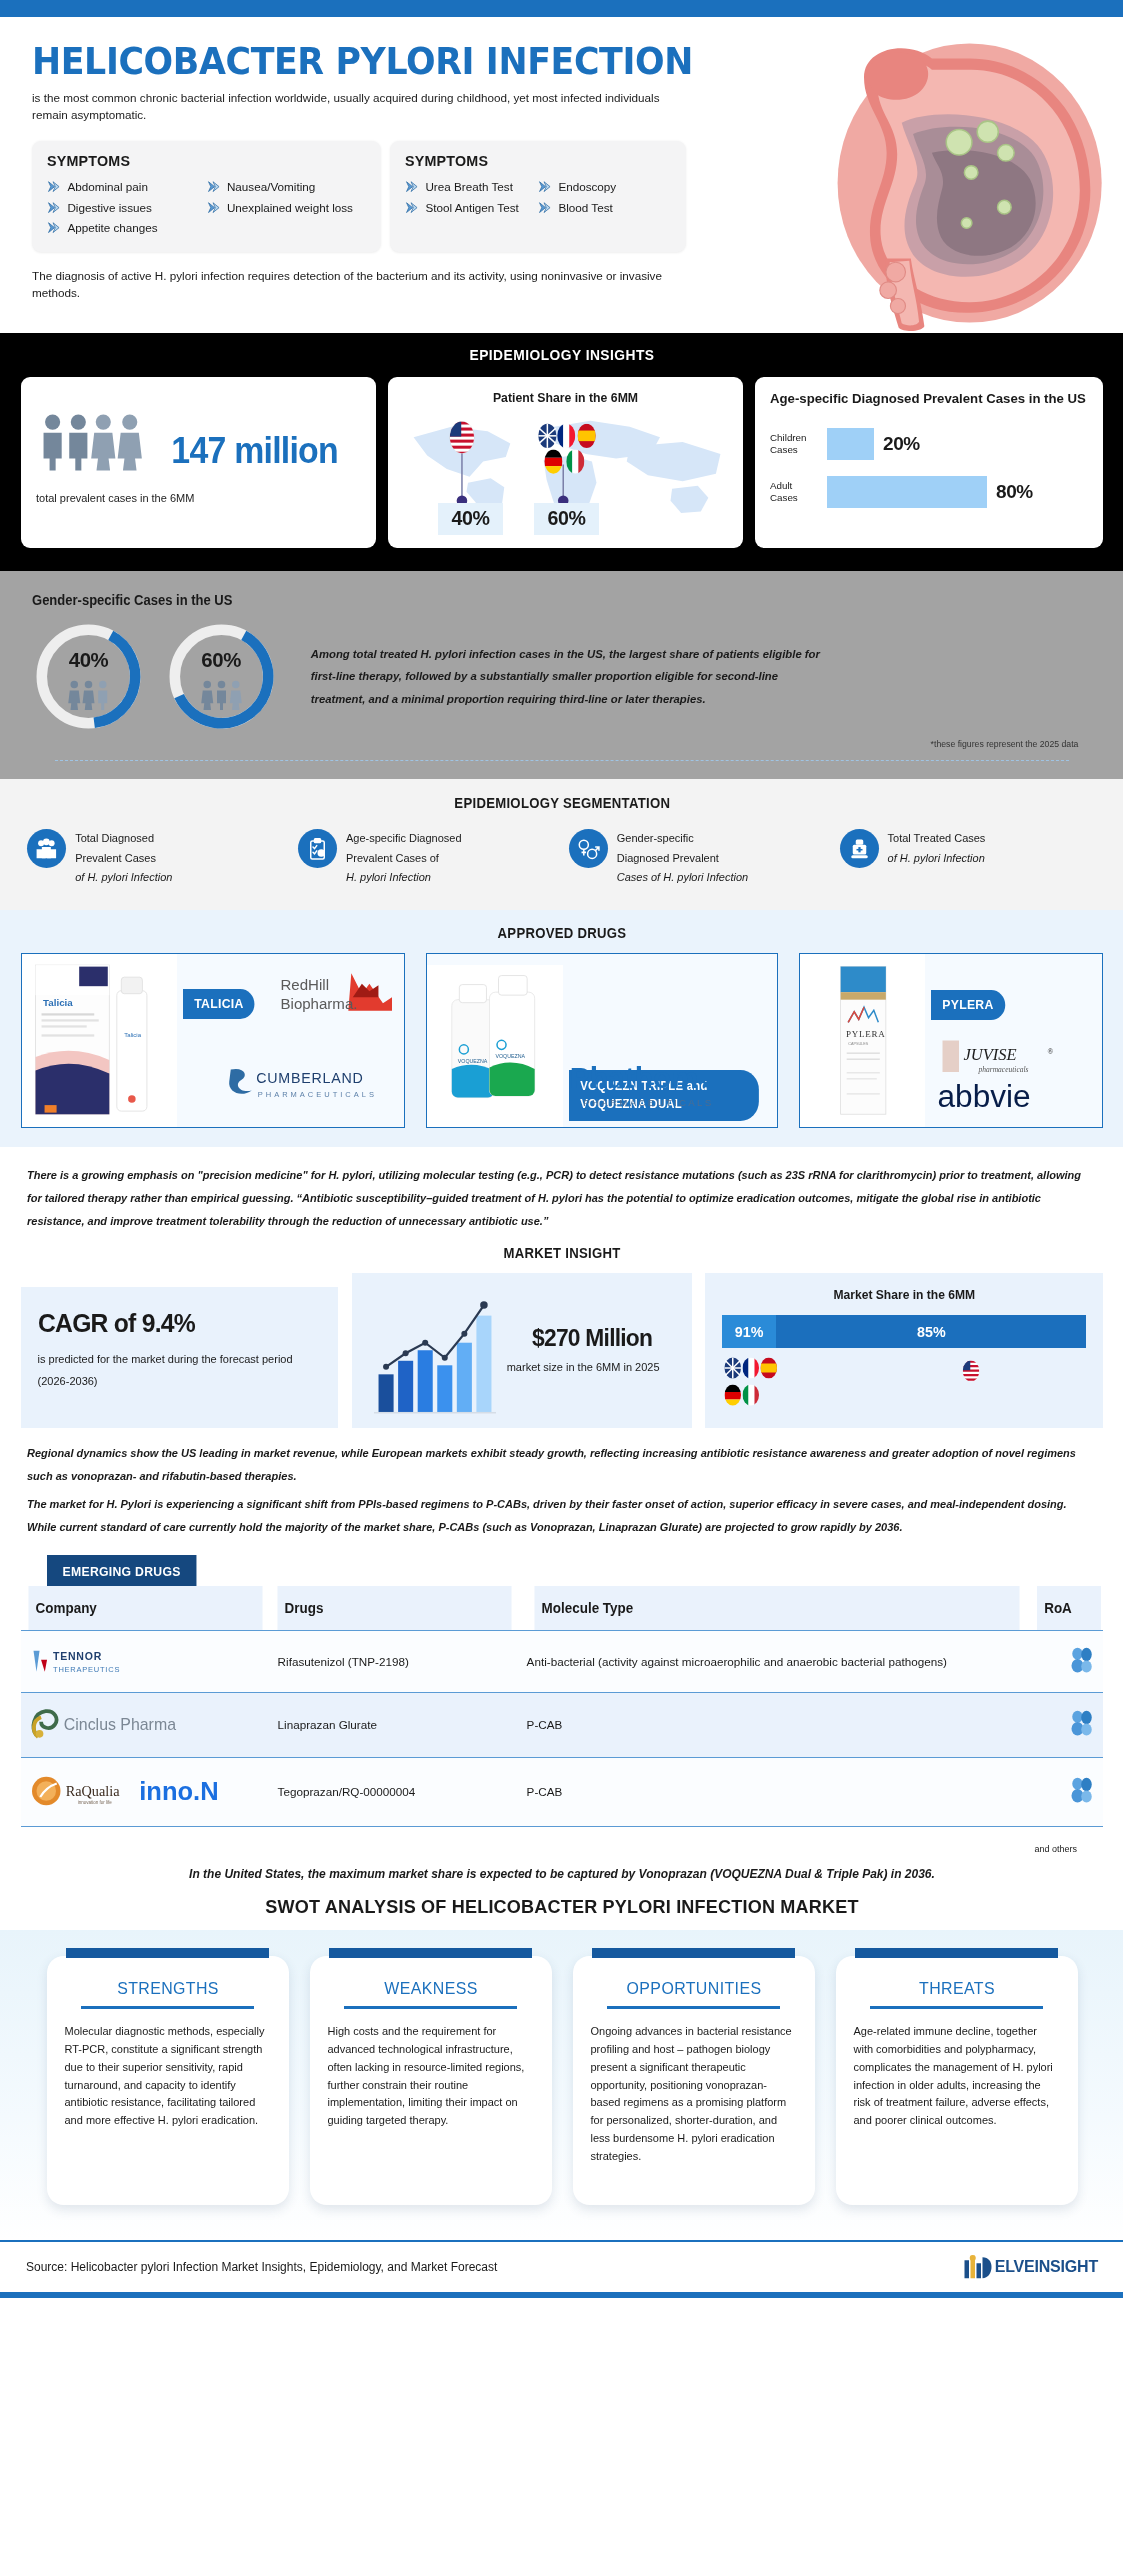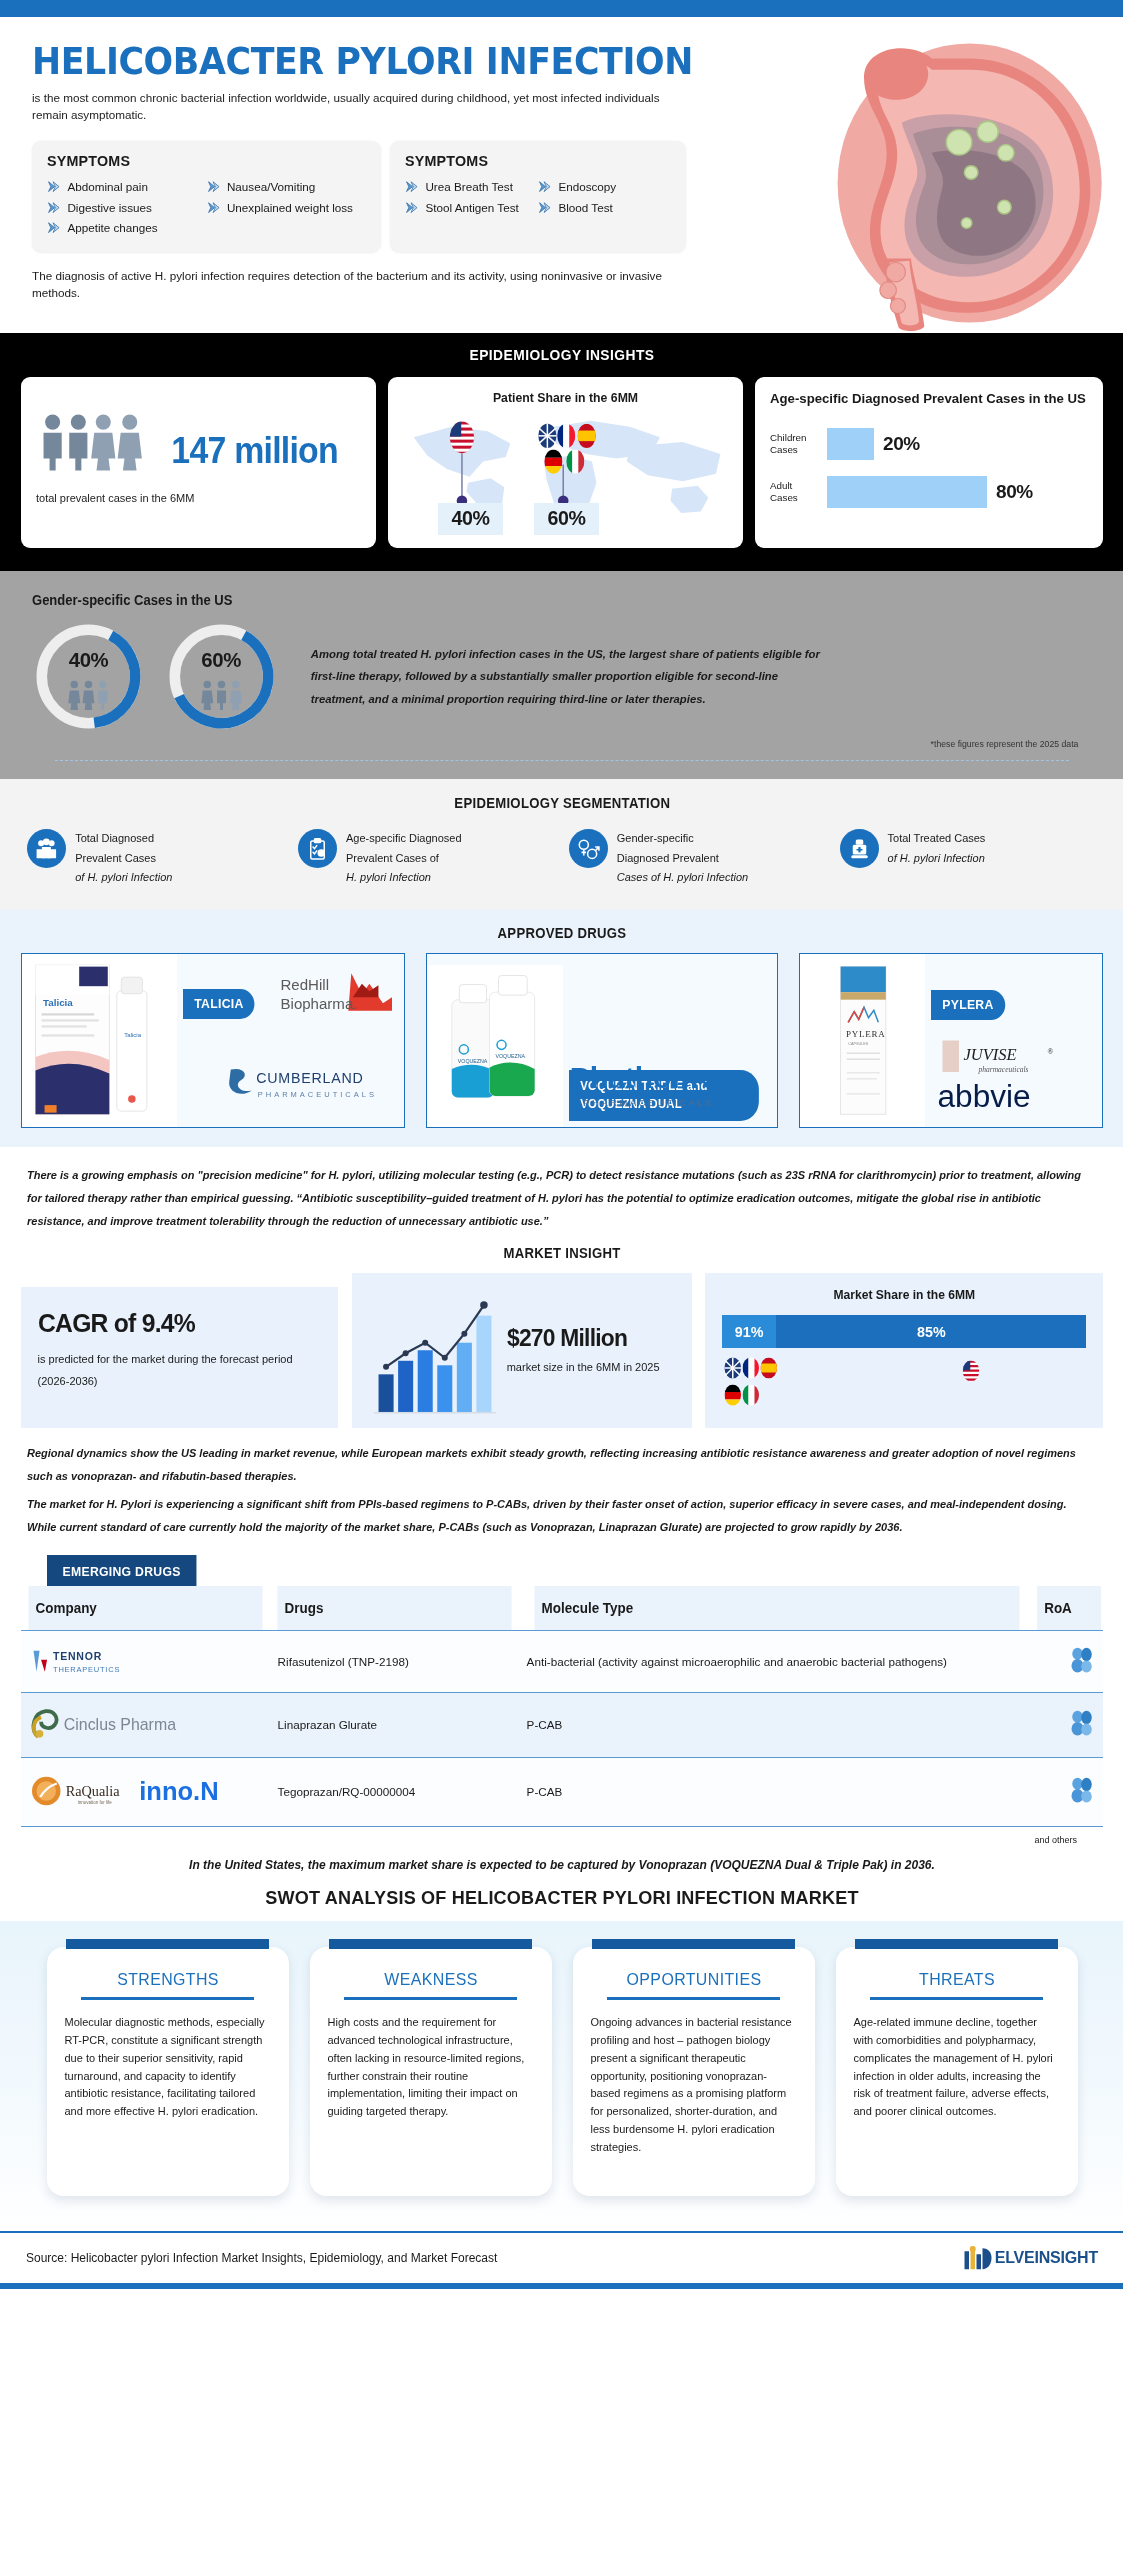--- a/index.html
+++ b/index.html
@@ -123,21 +123,21 @@
   
   .prec-text { padding: 16.6px 27px 3px 27px; font-size: 11px; font-style: italic; font-weight: 600;
                line-height: 2.1; }
   .mi-title { text-align:center; font-weight:800; font-size:14.3px; letter-spacing:0.3px;
               transform: scaleX(0.92); margin: 9px 0 12px 0; }
 
   
   .mi-row { display:flex; gap: 13.6px; padding: 0 21px; }
   .mi-card { background:#e9f2fc; padding: 13.6px 16.6px; }
   .mi-card.m1 { width: 317px; margin-top: 14px; }
-  .mi-card.m2 { width: 340px; display:flex; align-items:center; gap: 4.5px; }
+  .mi-card.m2 { width: 340px; display:flex; align-items:center; gap: 4.5px; text-align: right; }
   .mi-card.m3 { flex:1; }
   .cagr { font-size: 26px; font-weight: 800; letter-spacing:-0.8px; transform: scaleX(0.95);
           transform-origin:left; margin-top: 7.6px; }
   .cagr-sub { font-size: 11px; line-height: 2.0; margin-top: 9px; }
   .msize { font-size: 24px; font-weight: 800; letter-spacing:-0.8px; transform: scaleX(0.95);
            transform-origin:left; }
   .msize-sub { font-size: 11px; line-height: 2.0; margin-top: 4.5px; }
   .ms-title { text-align:center; font-weight:700; font-size:13px; transform: scaleX(0.93); }
   .ms-bar { display:flex; height: 33px; margin-top: 13.6px; }
   .ms-seg { display:flex; align-items:center; justify-content:center; color:#fff;
@@ -160,21 +160,21 @@
                        padding: 13.6px 7.6px; transform: scaleX(0.94); }
   .ed-table tbody td { font-size: 11.7px; padding: 12px 7.6px; vertical-align: middle;
                        border-top: 1.5px solid #5b9bd5; }
   .ed-table tbody tr:nth-child(odd) td { background: #fbfdff; }
   .ed-table tbody tr:nth-child(even) td { background: #eaf2fc; }
   .ed-bot { border-bottom: 1.5px solid #5b9bd5; }
   .col-co { width: 249px; }
   .col-dr { width: 249px; }
   .col-mt { }
   .col-roa { width: 68px; text-align: right; }
-  .and-others { text-align: right; font-size: 9px; padding: 8px 26px 0 0; }
+  .and-others { text-align: right; font-size: 9px; padding: 17px 26px 0 0; }
   .us-note { text-align:center; font-weight:800; font-style: italic; font-size: 12px;
              padding: 10.6px 22.7px 4.5px 22.7px; }
 
   
   .swot-title { text-align:center; font-weight:800; font-size: 19px; letter-spacing:0.2px;
                 padding: 10.6px 0 0 0; transform: scaleX(0.95); }
   .swot-band { background: linear-gradient(180deg,#e8f4fb 0%, #f4fafe 60%, #ffffff 100%);
                padding: 26px 22.7px 35px 22.7px; margin-top: 12px; }
   .swot-row { display:flex; gap: 21px; justify-content:center; }
   .swot-card { position:relative; width: 242px; background:#fff; border-radius: 16.6px;

